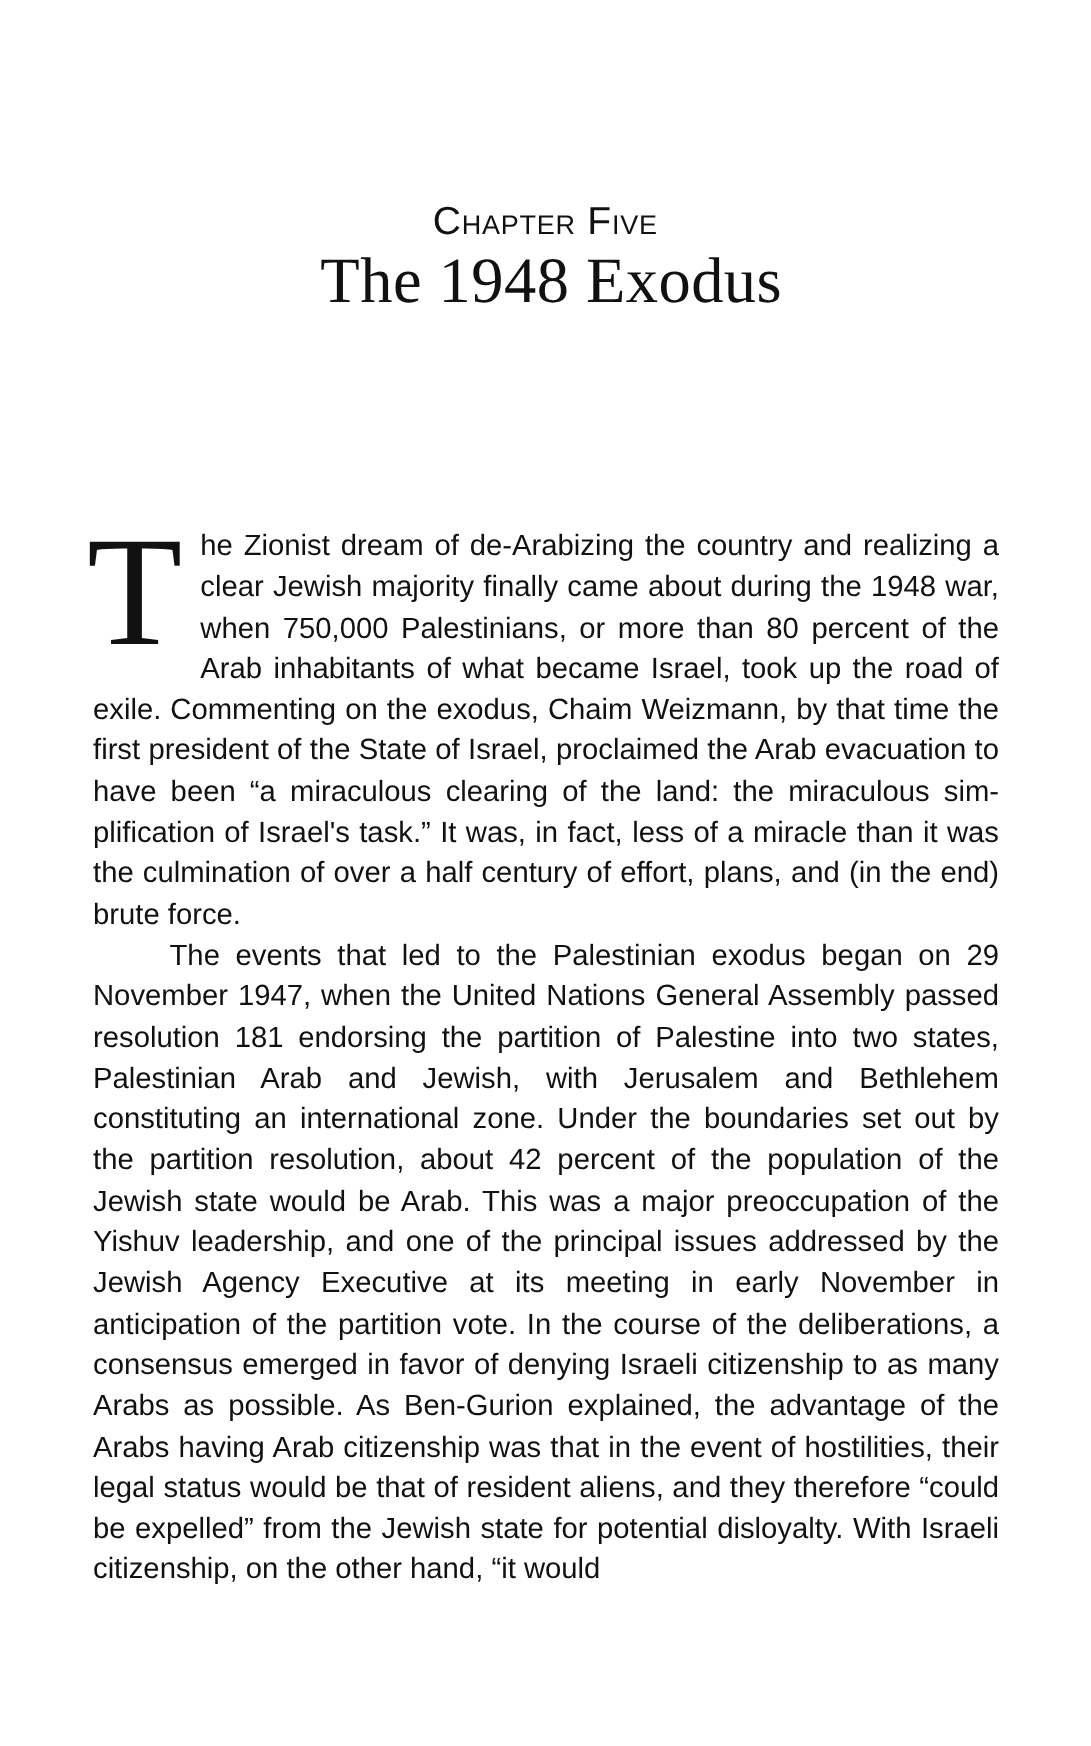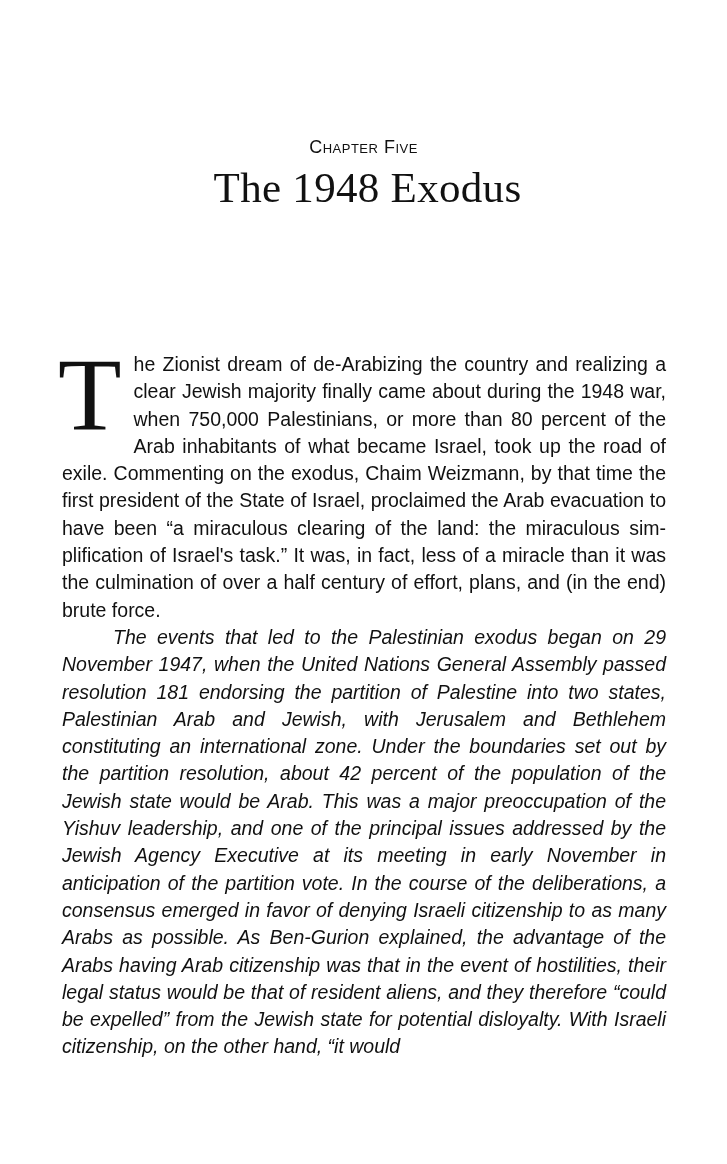--- a/index.html
+++ b/index.html
@@ -14,21 +14,21 @@
       position: relative;
       color: #111111;
     }
     .chapter-label {
       position: absolute;
       top: 134px;
       left: 0;
       width: 727px;
       text-align: center;
       font-family: "Liberation Sans", "DejaVu Sans", sans-serif;
-      font-size: 18px;
+      font-size: 26px;
       font-variant: small-caps;
       letter-spacing: 0.5px;
       line-height: 26px;
     }
     .chapter-title {
       position: absolute;
       top: 163px;
       left: 0;
       width: 735px;
       text-align: center;
@@ -46,21 +46,20 @@
       font-size: 19.5px;
       line-height: 27.3px;
       text-align: justify;
       hyphens: manual;
     }
     .body-text p {
       margin: 0;
     }
     .body-text p.indent {
       text-indent: 51px;
-      font-style: italic;
     }
     .drop-cap {
       float: left;
       font-family: "Liberation Serif", "DejaVu Serif", serif;
       font-size: 104px;
       line-height: 76px;
       height: 76px;
       margin: 4px 12px 0 -4px;
       padding-top: 2px;
       font-weight: normal;

